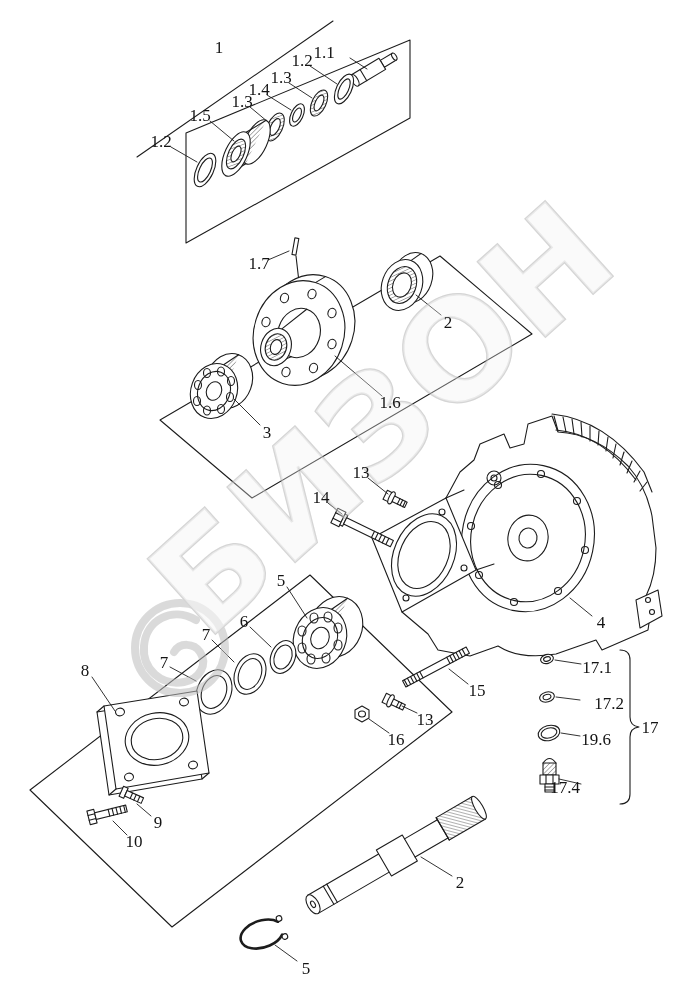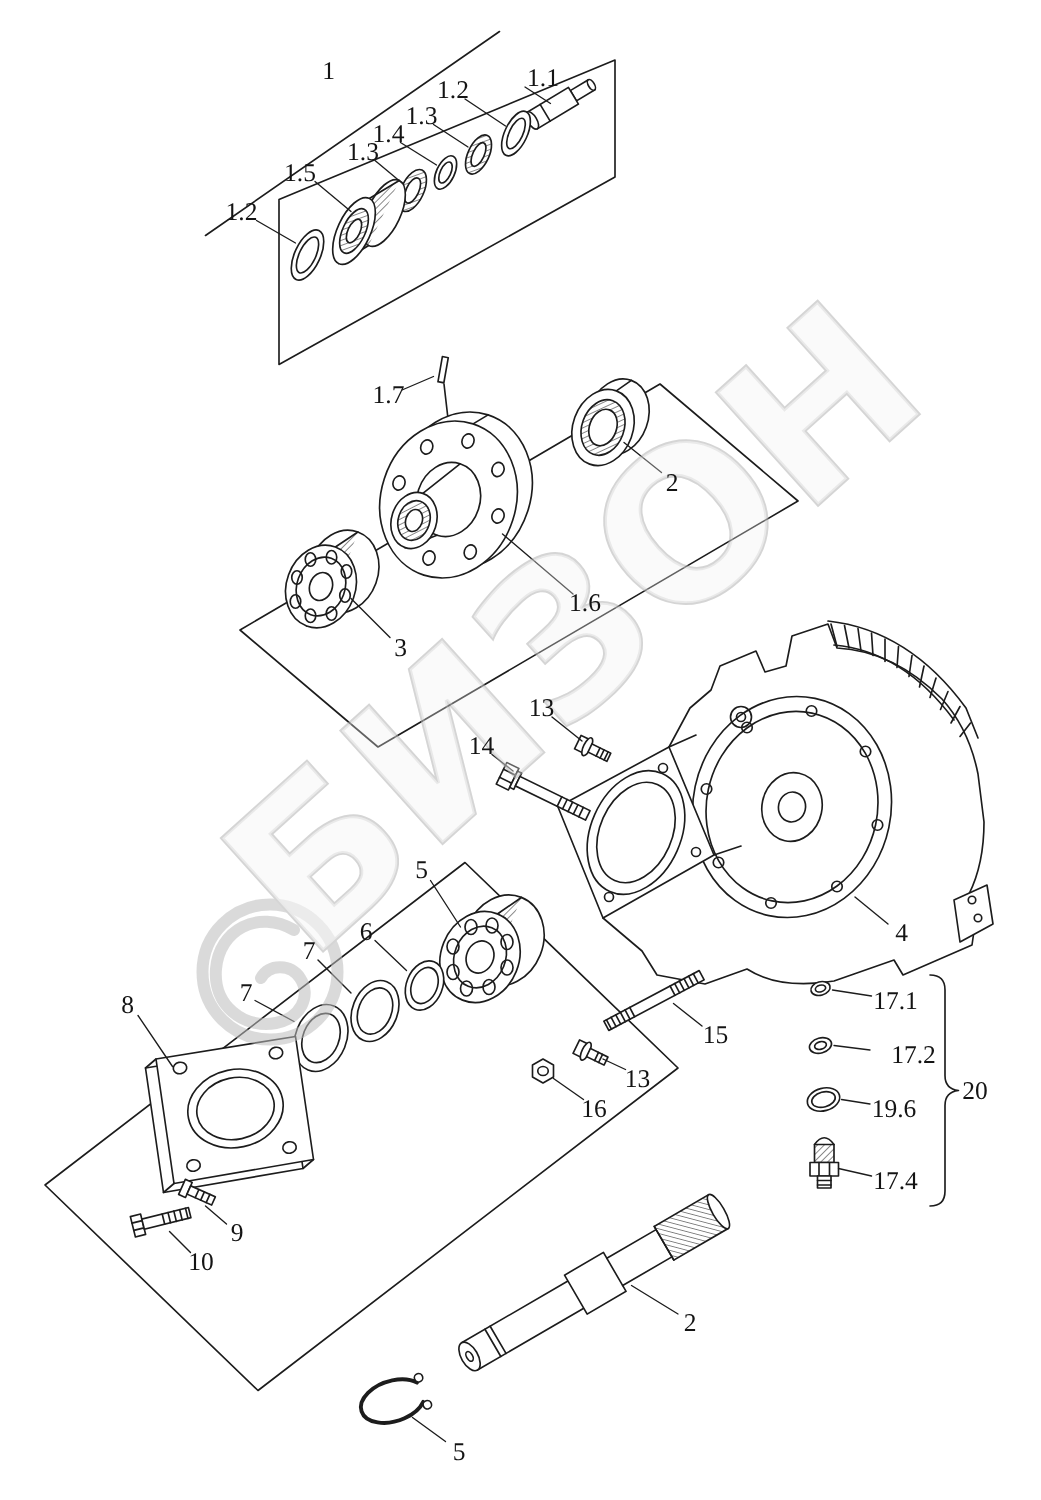--- a/index.html
+++ b/index.html
@@ -366,21 +366,21 @@
 
   <g opacity="0.55">
     <circle cx="180" cy="648" r="45" fill="none" stroke="#bdbdbd" stroke-width="8"></circle>
     <path d="M 196 620 C 172 606 146 620 144 646 C 142 670 162 686 184 682 C 200 679 208 664 200 652 C 194 643 180 642 174 652" fill="none" stroke="#bdbdbd" stroke-width="8" stroke-linecap="round"></path>
     <text transform="translate(206,642) rotate(-42)" font-family="DejaVu Sans, sans-serif" font-size="138" font-weight="bold" letter-spacing="2" fill="#f0f0f0" fill-opacity="0.6" stroke="#b3b3b3" stroke-width="2.5" paint-order="stroke">БИЗОН</text>
   </g>
 </svg>
 
 <div>
   <span class="lbl" style="left:219px;top:47px">1</span>
-  <span class="lbl" style="left:362px;top:52px">1.1</span>
+  <span class="lbl" style="left:324px;top:52px">1.1</span>
   <span class="lbl" style="left:302px;top:60px">1.2</span>
   <span class="lbl" style="left:281px;top:77px">1.3</span>
   <span class="lbl" style="left:259px;top:89px">1.4</span>
   <span class="lbl" style="left:242px;top:101px">1.3</span>
   <span class="lbl" style="left:200px;top:115px">1.5</span>
   <span class="lbl" style="left:161px;top:141px">1.2</span>
   <span class="lbl" style="left:259px;top:263px">1.7</span>
   <span class="lbl" style="left:448px;top:322px">2</span>
   <span class="lbl" style="left:390px;top:402px">1.6</span>
   <span class="lbl" style="left:267px;top:432px">3</span>
@@ -391,21 +391,21 @@
   <span class="lbl" style="left:244px;top:621px">6</span>
   <span class="lbl" style="left:206px;top:634px">7</span>
   <span class="lbl" style="left:164px;top:662px">7</span>
   <span class="lbl" style="left:85px;top:670px">8</span>
   <span class="lbl" style="left:477px;top:690px">15</span>
   <span class="lbl" style="left:425px;top:719px">13</span>
   <span class="lbl" style="left:396px;top:739px">16</span>
   <span class="lbl" style="left:597px;top:667px">17.1</span>
   <span class="lbl" style="left:609px;top:703px">17.2</span>
   <span class="lbl" style="left:596px;top:739px">19.6</span>
-  <span class="lbl" style="left:650px;top:727px">20</span>
-  <span class="lbl" style="left:597px;top:787px">17.4</span>
+  <span class="lbl" style="left:650px;top:727px">17</span>
+  <span class="lbl" style="left:565px;top:787px">17.4</span>
   <span class="lbl" style="left:158px;top:822px">9</span>
   <span class="lbl" style="left:134px;top:841px">10</span>
   <span class="lbl" style="left:460px;top:882px">2</span>
   <span class="lbl" style="left:306px;top:968px">5</span>
 </div>
 
 </div>
 
 </body></html>

